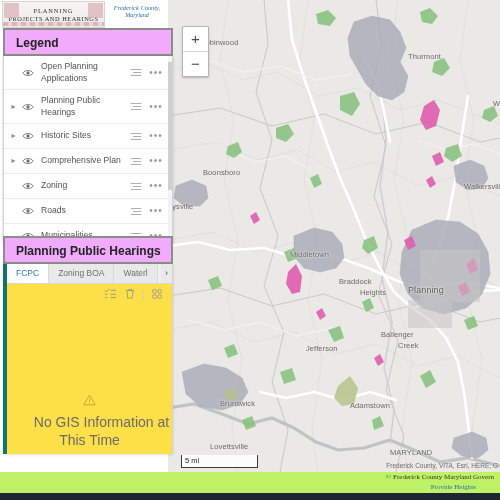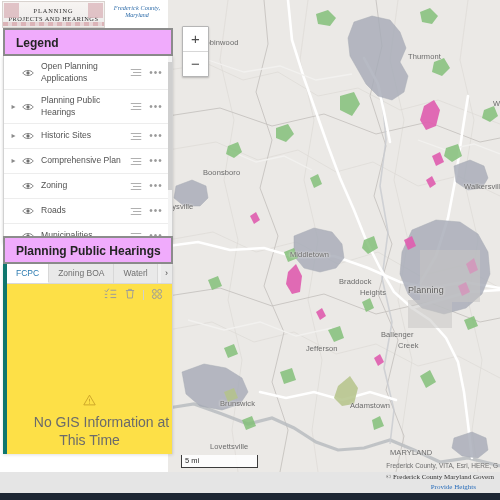--- a/index.html
+++ b/index.html
@@ -140,21 +140,21 @@
   .fclogo{
     position:absolute;left:108px;top:4px;width:58px;text-align:center;
     color:#2b6aa8;font-family:"Liberation Serif",serif;
   }
   .fclogo .l1{font-size:6.2px;font-style:italic;letter-spacing:.1px;}
   .fclogo .l2{font-size:6px;font-style:italic;margin-top:1px;}
 
   
   .footer{
     position:absolute;left:0;bottom:0;width:500px;height:28px;
-    background:#e5e5e5;z-index:60;
+    background:#bef264;z-index:60;
   }
   .foot-copy{
     position:absolute;right:6px;top:1px;font-size:7px;color:#333;
     font-family:"Liberation Serif",serif;white-space:nowrap;
   }
   .foot-link{
     position:absolute;right:24px;top:11px;font-size:7px;color:#2a6ebb;
     white-space:nowrap;font-family:"Liberation Serif",serif;
   }
   .darkbar{position:absolute;left:0;bottom:0;width:500px;height:7px;background:#1d2633;z-index:61;}

